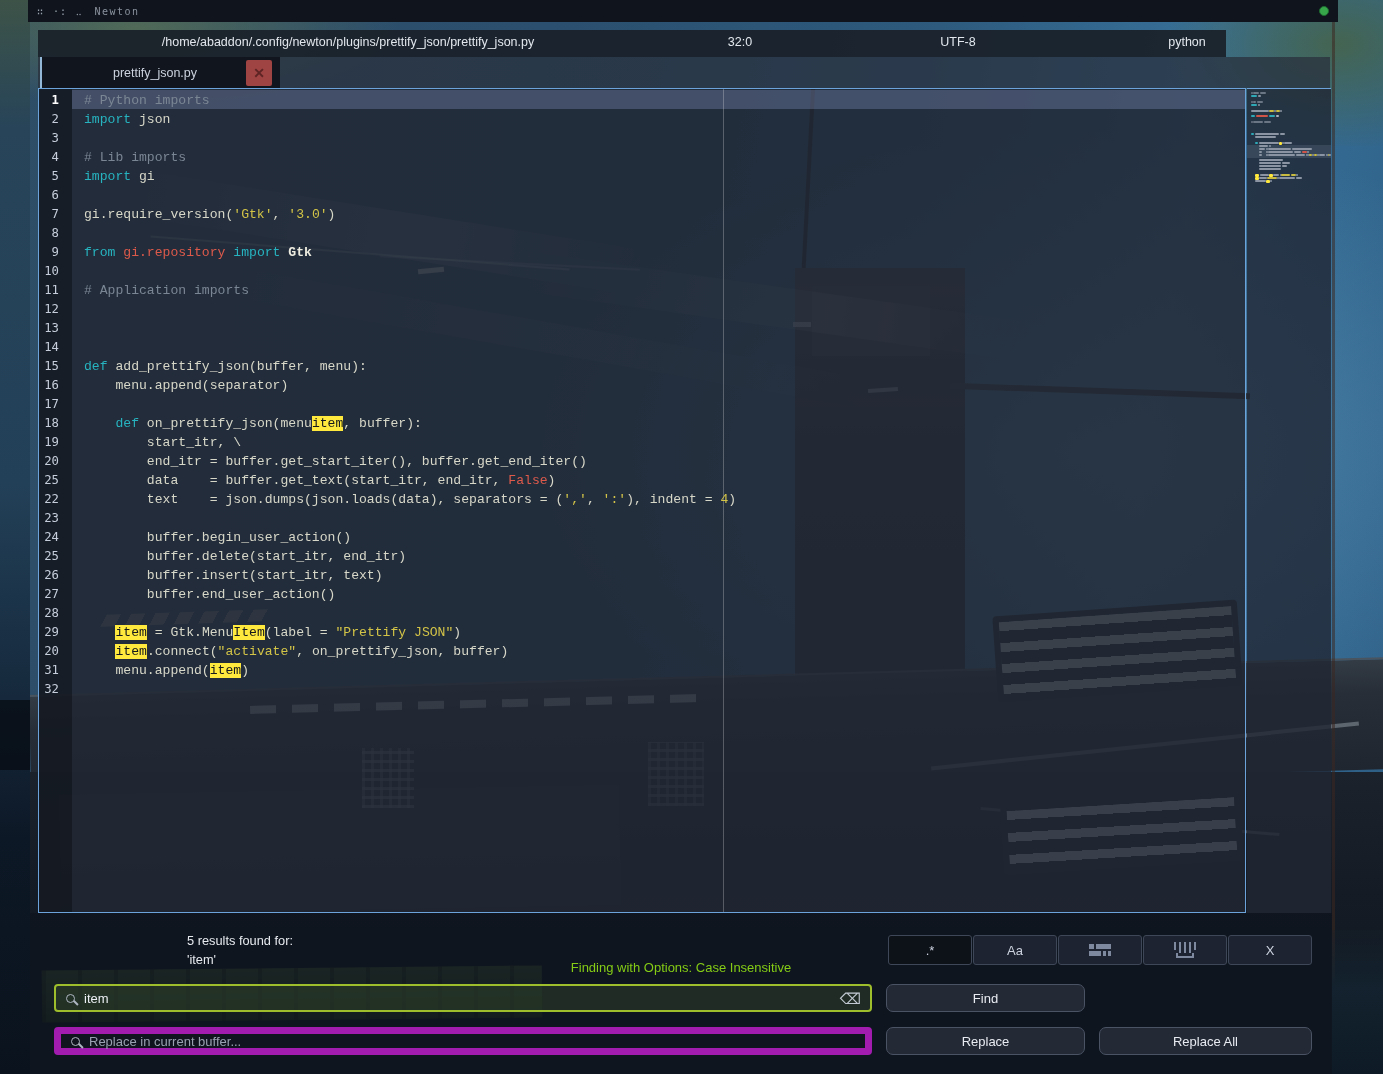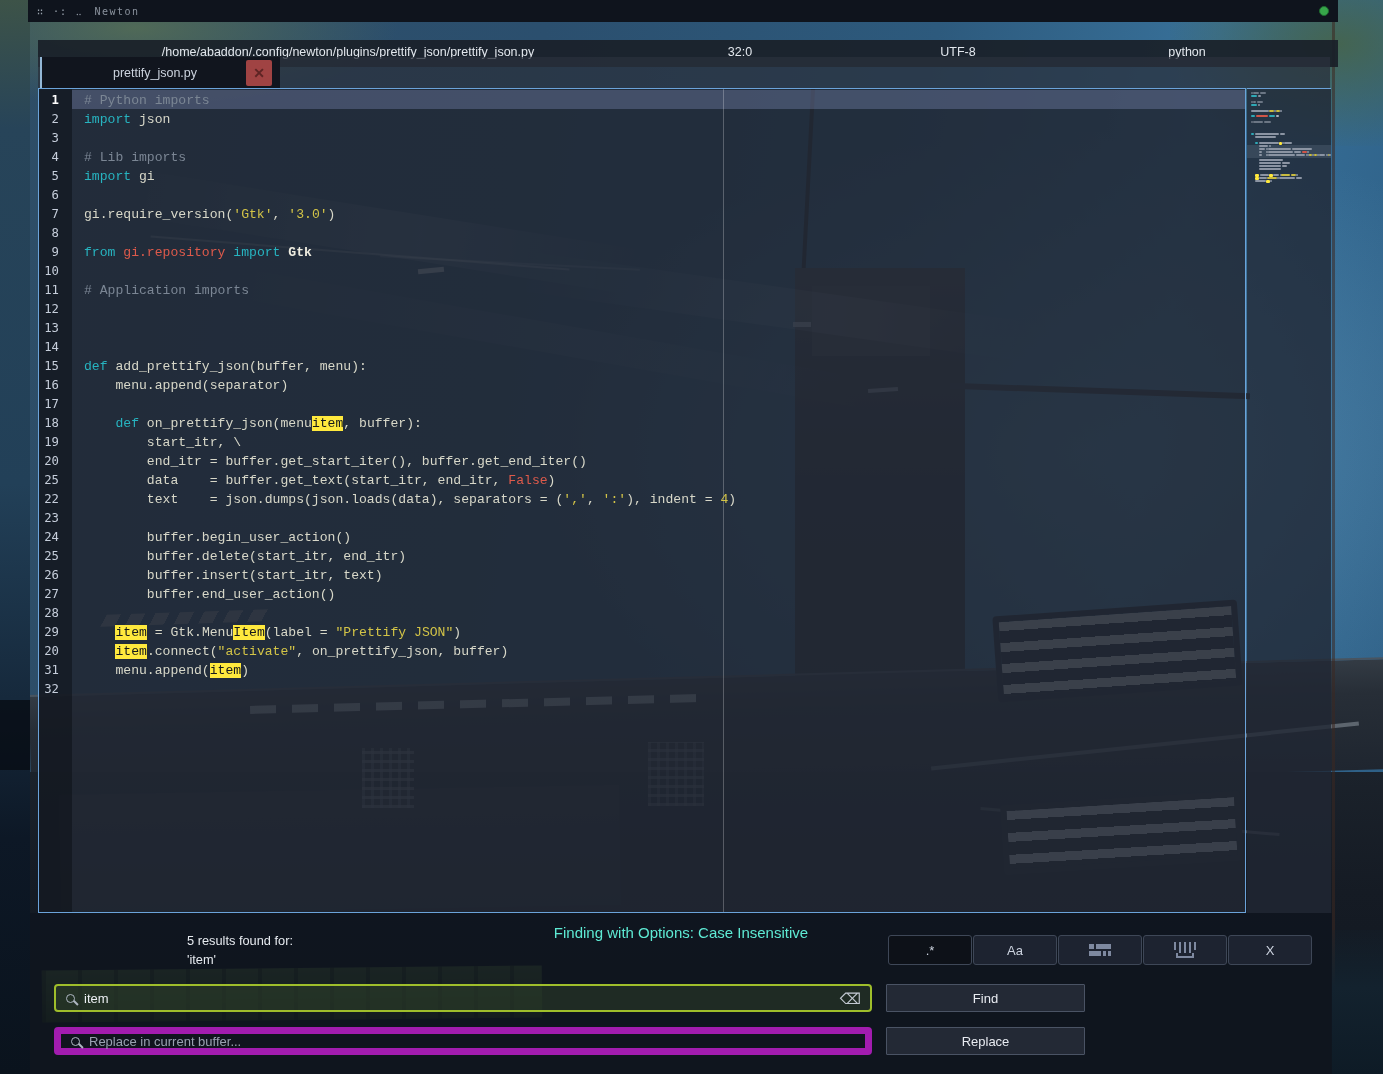--- a/index.html
+++ b/index.html
@@ -49,21 +49,21 @@
 
   
   #titlebar{left:28px;top:0;width:1310px;height:22px;background:#0f141d;z-index:5;
             display:flex;align-items:center;font-family:"DejaVu Sans Mono",monospace}
   #titlebar .glyph{color:#98a1ac;font-size:10px;margin-left:9px;letter-spacing:1px}
   #titlebar .wtitle{color:#8a929d;font-size:10px;margin-left:12px;letter-spacing:1.5px}
   #green-dot{position:absolute;right:9px;top:6px;width:10px;height:10px;border-radius:50%;
              background:#37a64a;border:1px solid #1f6b30}
 
   
-  #statusbar{left:38px;top:40px;width:1300px;height:27px;background:rgba(26,32,41,0.93);z-index:5}
+  #statusbar{left:38px;top:30px;width:1188px;height:27px;background:rgba(26,32,41,0.93);z-index:5}
   #statusbar span{position:absolute;top:5px;transform:translateX(-50%);
                   color:#e2e7ed;font-size:12.5px;white-space:nowrap}
   .sb-path{left:310px}.sb-cursor{left:702px}.sb-enc{left:920px}.sb-ft{left:1149px}
 
   
   #tabbar{left:38px;top:57px;width:1292px;height:31px;background:rgba(42,48,60,0.75);z-index:5}
   #tab-active{position:absolute;left:2px;top:0;width:240px;height:31px;background:#11151e;
               display:flex;align-items:center;border-left:2px solid #93b7d6}
   #tab-active .tlabel{flex:1;text-align:center;color:#ccd3de;font-size:12.5px;padding-left:22px}
   #tab-close{width:26px;height:26px;margin-right:8px;background:#a04343;border-radius:2px;
@@ -92,22 +92,22 @@
            background:rgba(33,39,51,0.8);border-top:1px solid #6ba3da;overflow:hidden}
   #mm-view{position:absolute;left:0;top:56px;width:84px;height:13px;background:rgba(200,210,230,0.12)}
   .mm{position:absolute;height:2px;border-radius:1px}
   .mm.cm{background:#6b7684}.mm.kw{background:#2fa9b6}.mm.st{background:#c9bb3f}
   .mm.nm{background:#c9bb3f}.mm.er{background:#d05548}.mm.tx{background:#8b94a3}
   .mm.b{background:#aeb4be}.mm.hl{background:#ffe93d;height:3px}
 
   
   #searchpanel{left:30px;top:913px;width:1302px;height:161px;background:rgba(15,21,30,0.86);z-index:5}
   #results{position:absolute;left:157px;top:18px;color:#e6eaef;font-size:12.8px;line-height:19px}
-  #find-status{position:absolute;left:50%;top:11px;transform:translateX(-50%);
-               color:#5eead4;font-size:15px;white-space:nowrap}
+  #find-status{position:absolute;left:50%;top:47px;transform:translateX(-50%);
+               color:#84cc16;font-size:13px;white-space:nowrap}
   .optbtn{position:absolute;top:22px;width:84px;height:30px;background:#1d2330;
           border:1px solid #3e4757;border-radius:3px;color:#ccd3df;font-size:13px;
           display:flex;align-items:center;justify-content:center}
   .optbtn.pressed{background:#0d1118}
   #opt-regex{left:858px}#opt-case{left:943px}#opt-hl{left:1028px}#opt-word{left:1113px}#opt-close{left:1198px}
   
   .ic-hl{width:22px;height:12px;position:relative}
   .ic-hl i{position:absolute;background:#7e89a0;display:block}
   .ic-hl .a{left:0;top:0;width:5px;height:5px}
   .ic-hl .bbar{left:7px;top:0;width:15px;height:5px}
@@ -125,21 +125,21 @@
   .srow-input{position:absolute;left:24px;width:818px;height:28px;border-radius:4px;
               display:flex;align-items:center;color:#eceff3;font-size:13px}
   #find-input{top:71px;border:2px solid #9fbe2b;background:rgba(52,72,44,0.45)}
   #replace-input{top:114px;border:7px solid #a21caf;background:rgba(16,21,30,0.92)}
   .mag{width:9px;height:9px;border:1.5px solid #aeb6c2;border-radius:50%;position:relative;
        margin:0 9px 0 10px;flex:none}
   .mag::after{content:'';position:absolute;width:6px;height:1.5px;background:#aeb6c2;
               transform:rotate(45deg);right:-5px;bottom:-2px}
   .ph{color:#98a1b0}
   #clear-icon{margin-left:auto;margin-right:9px;color:#c2c8d2;font-size:15px;line-height:1}
-  .bigbtn{position:absolute;height:28px;background:#232935;border:1px solid #4a5364;border-radius:1px;
+  .bigbtn{position:absolute;height:28px;background:#232935;border:1px solid #4a5364;border-radius:7px;
           color:#e8ebf1;font-size:13px;display:flex;align-items:center;justify-content:center}
   #btn-find{left:856px;top:71px;width:199px}
   #btn-findall{left:1069px;top:71px;width:213px}
   #btn-replace{left:856px;top:114px;width:199px}
   #btn-replaceall{left:1069px;top:114px;width:213px}
 </style>
 </head>
 <body>
 
 <div id="stage">
@@ -367,15 +367,16 @@
       <span>item</span>
       <span id="clear-icon">⌫</span>
     </div>
     <div class="bigbtn" id="btn-find">Find</div>
 
     <div class="srow-input" id="replace-input">
       <span class="mag"></span>
       <span class="ph">Replace in current buffer...</span>
     </div>
     <div class="bigbtn" id="btn-replace">Replace</div>
+    <div class="bigbtn" id="btn-replaceall">Replace All</div>
   </div>
 
 </div>
 
 </body></html>

